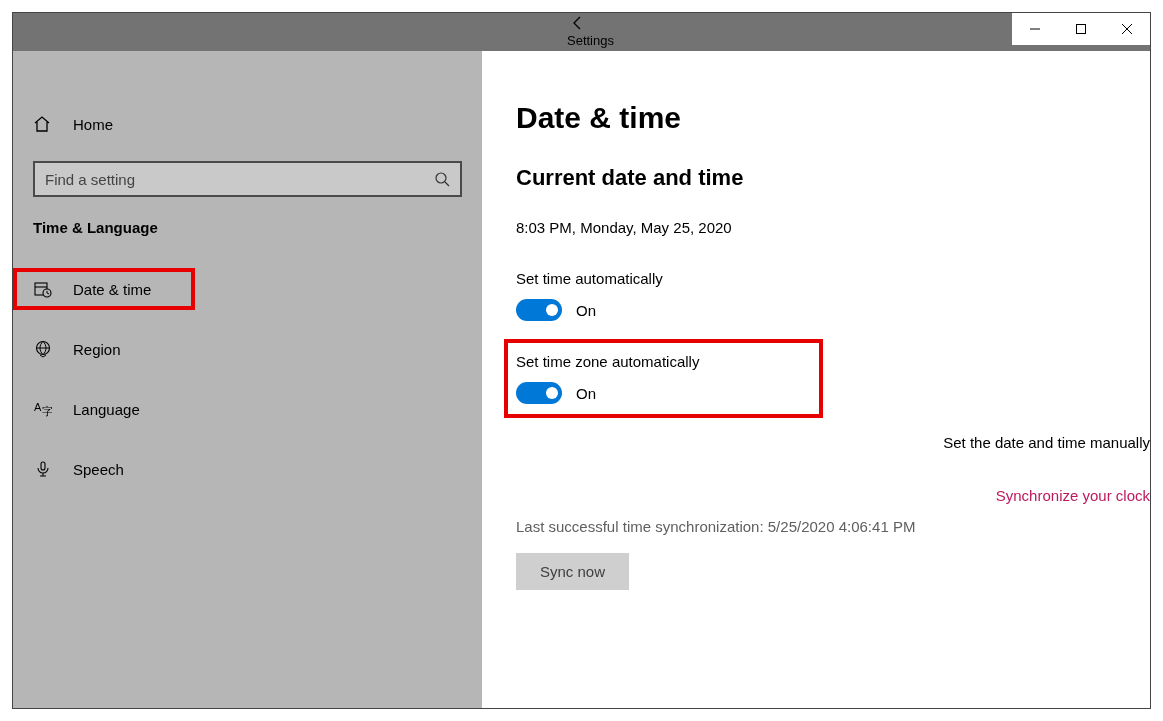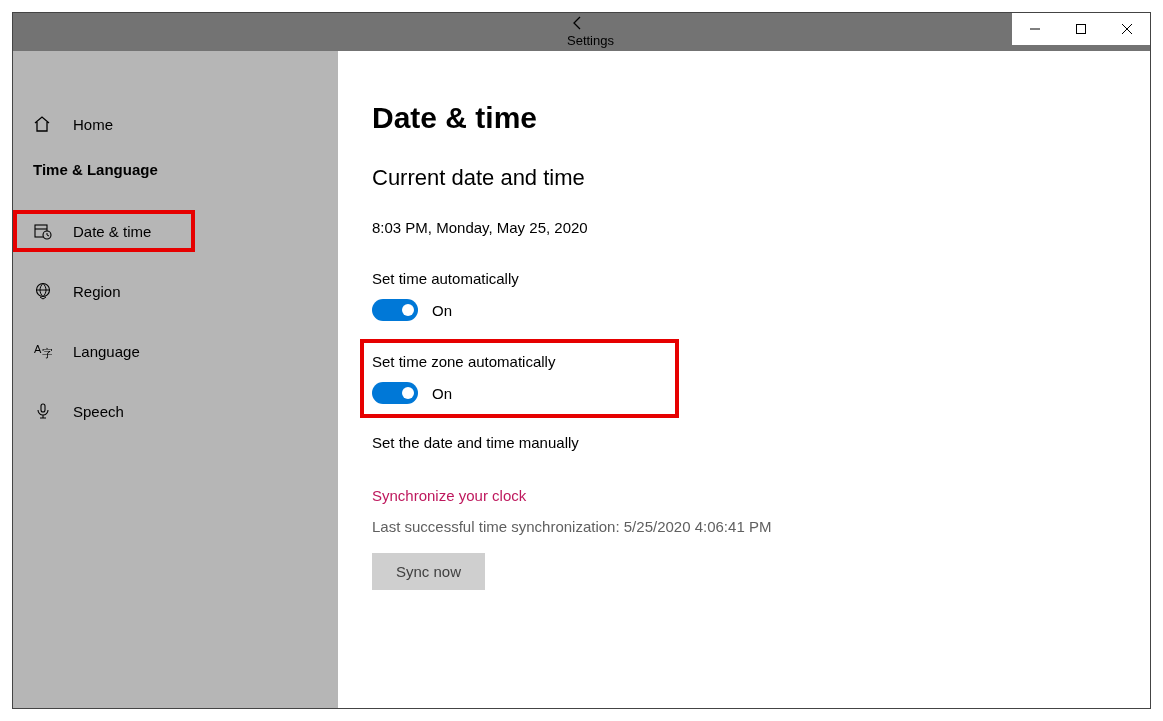--- a/index.html
+++ b/index.html
@@ -47,21 +47,21 @@
   width: 46px; height: 32px;
   display: flex; align-items: center; justify-content: center;
   cursor: pointer;
 }
 .body {
   flex: 1;
   display: flex;
   overflow: hidden;
 }
 .sidebar {
-  width: 325px;
+  width: 469px;
   background: #b6b6b6;
   padding-top: 0;
   height: 100%;
   display: flex;
   flex-direction: column;
 }
 .sidebar .nav-list {
   padding-top: 56px;
 }
 .home-row {
@@ -125,21 +125,21 @@
   background: #fff;
 }
 .content h1 {
   font-size: 30px;
   font-weight: 600;
   color: #000;
   margin-bottom: 30px;
 }
 .content h2 {
   font-size: 22px;
-  font-weight: 400;
+  font-weight: 700;
   color: #000;
   margin-bottom: 28px;
 }
 .content .datetime-line {
   font-size: 15px;
   color: #000;
   margin-bottom: 34px;
 }
 .setting-block { margin-bottom: 22px; }
 .setting-block .label {
@@ -174,20 +174,21 @@
   display: inline-block;
   outline: 4px solid #e60000;
   padding: 10px 120px 10px 8px;
   margin-left: -8px;
   margin-bottom: 20px;
 }
 .sub-header {
   font-size: 15px;
   color: #000;
   margin-bottom: 14px;
+  text-align: right;
 }
 .btn {
   background: #cfcfcf;
   border: none;
   padding: 10px 24px;
   font-size: 15px;
   color: #404040;
   cursor: pointer;
 }
 .btn.disabled {
@@ -240,20 +241,29 @@
 
         <div class="home-row">
           <span class="icon">
             <svg width="18" height="18" viewBox="0 0 18 18">
                 <path d="M2 8 L9 2 L16 8 M4 7 V16 H14 V7" stroke="#000" stroke-width="1.3" fill="none"></path>
               </svg>
           </span>
           <span class="label">Home</span>
         </div>
 
+        <div class="search-box">
+          <input type="text" placeholder="Find a setting" style="">
+          <span class="search-icon">
+            <svg width="16" height="16" viewBox="0 0 16 16">
+                <circle cx="7" cy="7" r="5" stroke="#333" stroke-width="1.2" fill="none"></circle>
+                <line x1="11" y1="11" x2="15" y2="15" stroke="#333" stroke-width="1.2"></line>
+              </svg>
+          </span>
+        </div>
 
         <div class="section-header">Time &amp; Language</div>
 
         <div class="side-item active-highlight" style="width:182px; margin-left:0;">
           <span class="icon">
             <svg width="18" height="18" viewBox="0 0 18 18">
                 <rect x="1" y="3" width="12" height="12" stroke="#000" stroke-width="1.1" fill="none"></rect>
                 <line x1="1" y1="7" x2="13" y2="7" stroke="#000" stroke-width="1.1"></line>
                 <circle cx="13" cy="13" r="4" stroke="#000" stroke-width="1.1" fill="#b6b6b6"></circle>
                 <line x1="13" y1="11" x2="13" y2="13" stroke="#000" stroke-width="1"></line>

